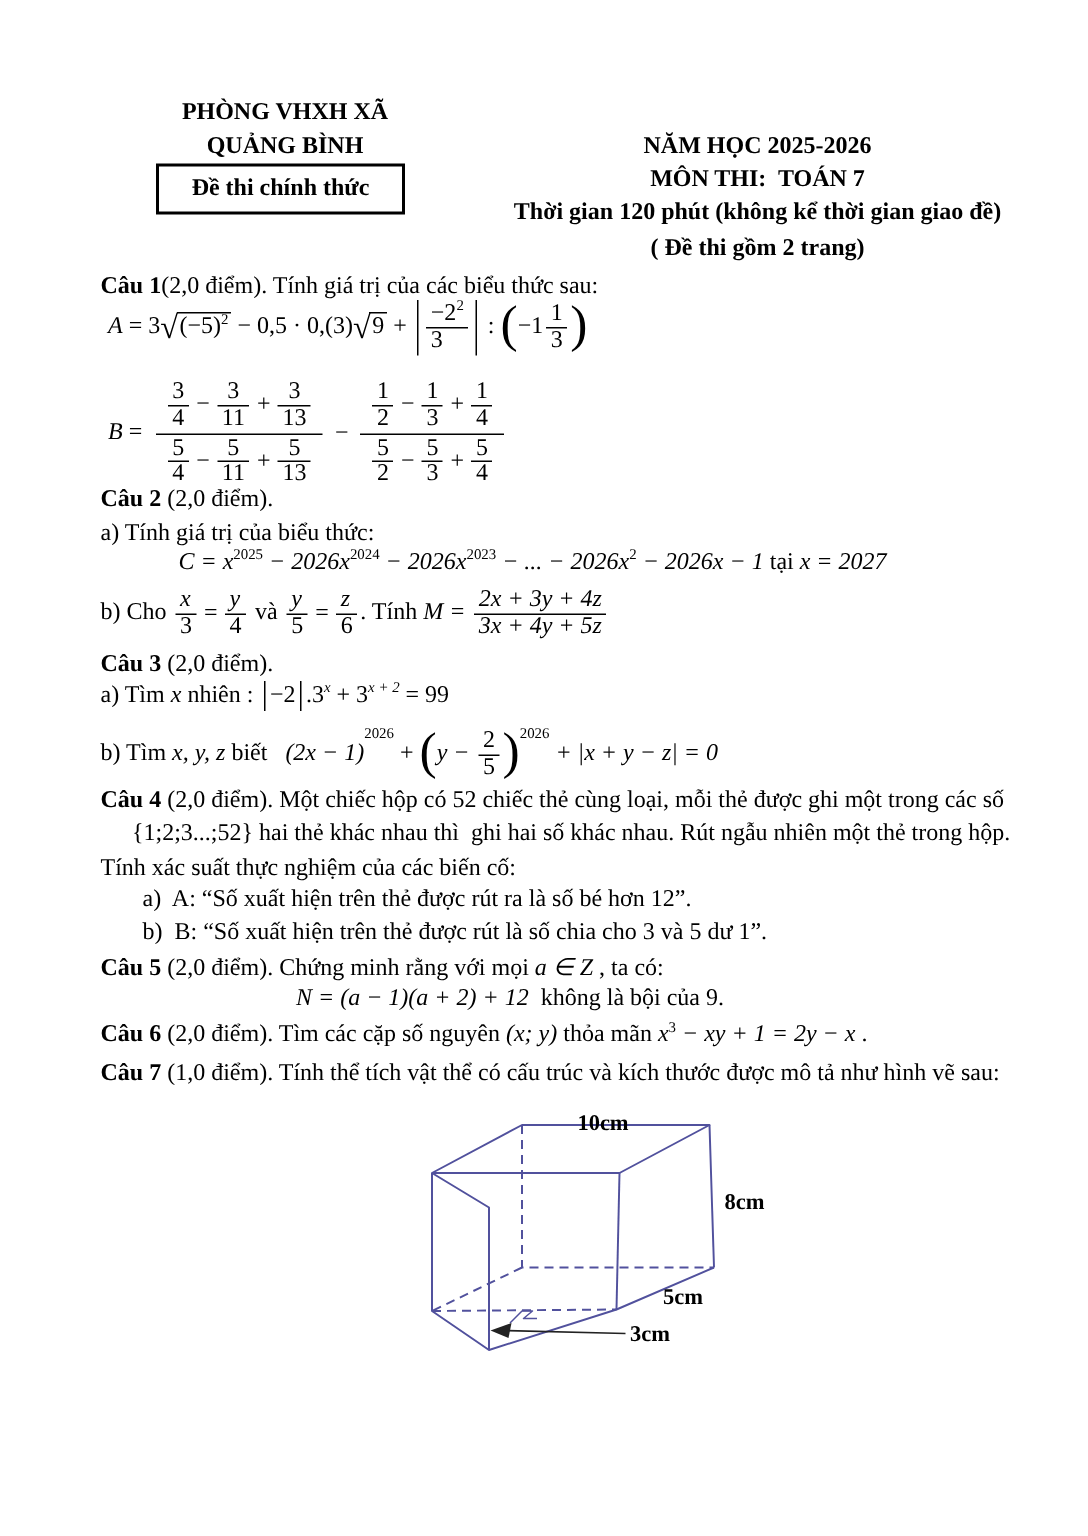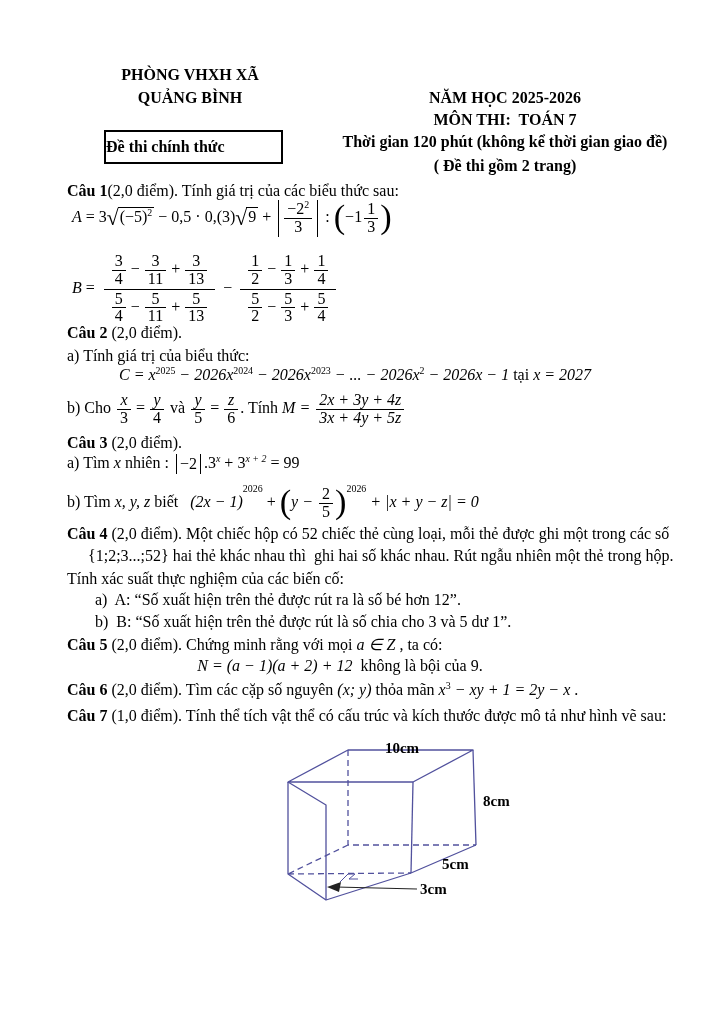--- a/index.html
+++ b/index.html
@@ -6,23 +6,23 @@
   body{margin:0;background:#777;display:flex;justify-content:center}
   .page{position:relative;width:725px;height:1024px;background:#ffffff;
         font-family:"Liberation Serif",serif;font-size:16px;color:#000;overflow:hidden}
   .ln{position:absolute;white-space:nowrap}
   .c{text-align:center}
   .b{font-weight:bold}
   .it{}
   .mi{font-style:italic}
   .up{font-style:normal}
   sup{font-size:62%;line-height:0}
-  .stamp{position:absolute;left:104px;top:130px;width:179px;height:34px;border:2px solid #000;
-         line-height:30px;font-weight:bold}
-  .frac{display:inline-block;vertical-align:middle;text-align:center;font-style:normal;
+  .stamp{position:absolute;left:104px;top:109px;width:166px;height:34px;border:2px solid #000;
+         text-align:center;line-height:30px;font-weight:bold}
+  .frac{display:inline-block;vertical-align:middle;font-style:normal;
         line-height:1.05;margin:0 2px}
   .frac .fn{display:block;padding:0 3px}
   .frac .fd{display:block;border-top:1px solid #000;padding:0 3px}
   .fn.mi,.fd.mi{font-style:italic}
   .bigfrac{display:inline-block;vertical-align:middle;text-align:center;margin:0 5px}
   .bigfrac .brow{display:block;padding:1px 6px;white-space:nowrap}
   .bigfrac .bbar{border-top:1px solid #000}
   .op{margin:0 3px}
   .sqrt{display:inline-block;white-space:nowrap}
   .sqsym{font-size:1.35em;vertical-align:-3px}

